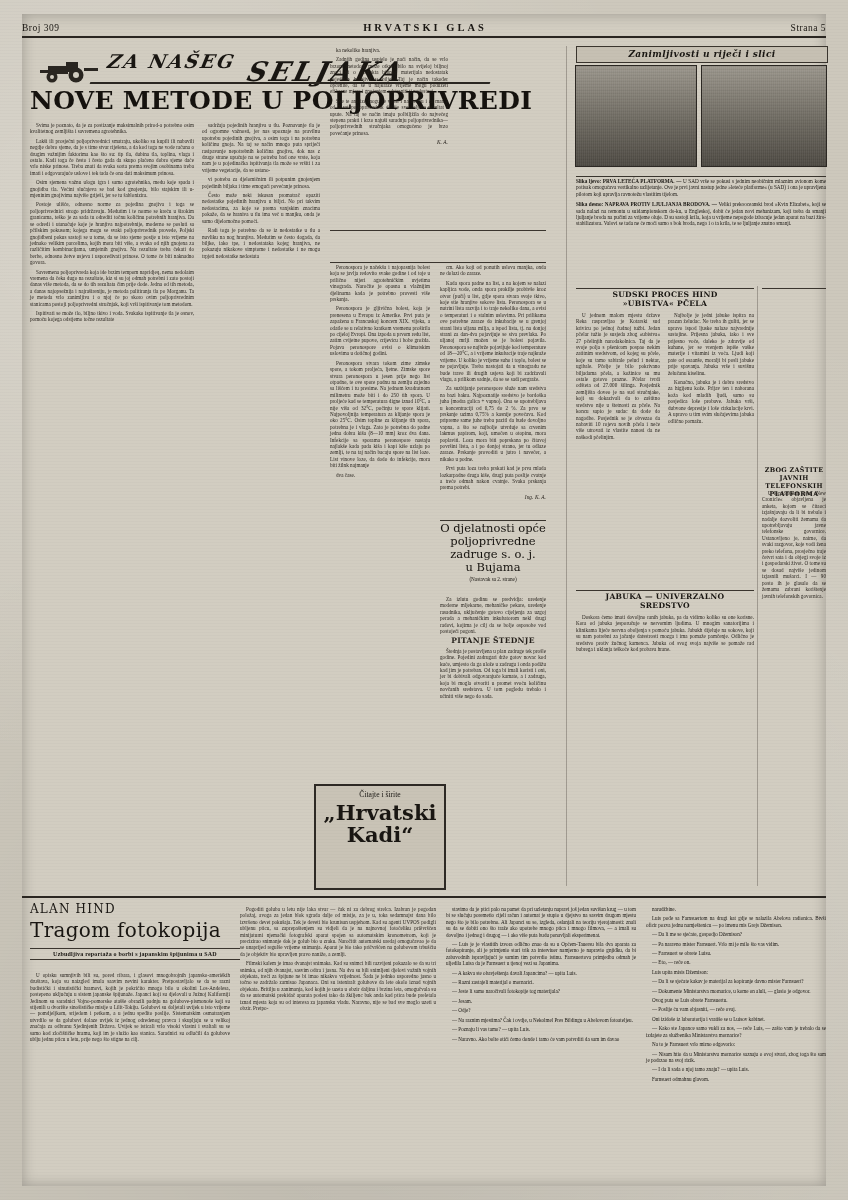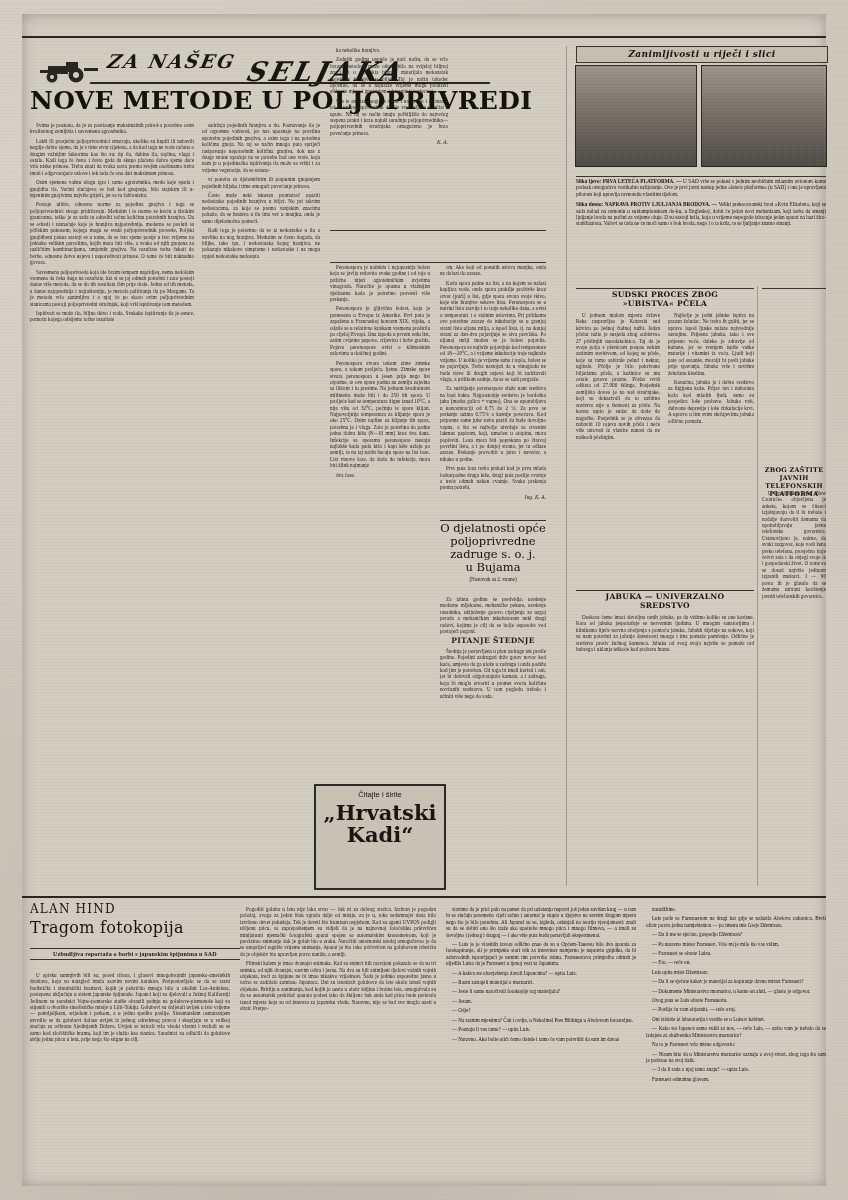--- a/index.html
+++ b/index.html
@@ -89,47 +89,52 @@
     background-image:repeating-linear-gradient(90deg, rgba(255,255,255,.05) 0 1px, transparent 1px 2px),
                      repeating-linear-gradient(0deg, rgba(0,0,0,.06) 0 1px, transparent 1px 3px);}
   .cap{font-size:5.2px;line-height:6.4px;text-align:justify;}
   .cap b{font-weight:bold;}
   
   .adbox{
     position:absolute;left:314px;top:784px;width:132px;height:106px;
     border:2px solid #2e2a25;background:#c9c3b6;text-align:center;
     padding-top:4px;box-sizing:border-box;
   }
-  .adbox .l1{font-size:7.6px;font-family:Liberation Sans, sans-serif;}
+  .adbox .l1{font-size:7.6px;font-family:Liberation Serif, serif;}
   .adbox .l2{font-family:"DejaVu Serif",serif;font-weight:bold;font-size:21px;line-height:22px;margin-top:3px;}
   .adbox .l3{font-family:"DejaVu Serif",serif;font-weight:bold;font-size:21px;line-height:22px;}
   
   .feat-author{
     position:absolute;left:30px;top:902px;
     font-family:"DejaVu Serif",serif;font-size:12px;letter-spacing:1.2px;
   }
   .feat-title{
     position:absolute;left:30px;top:918px;
-    font-family:"DejaVu Serif",serif;font-size:16px;letter-spacing:.3px;
+    font-family:"DejaVu Serif",serif;font-size:20px;letter-spacing:.3px;
   }
   .feat-kicker{
     position:absolute;left:30px;top:948px;width:210px;
     font-size:6px;font-weight:bold;border-top:1px solid #3a352e;border-bottom:1px solid #3a352e;
     padding:2px 0;text-align:center;letter-spacing:.2px;
   }
   .dialog{font-size:5.1px;line-height:6.4px;}
   .dialog p{margin:0 0 3px 0;text-indent:6px;}
   .vdiv{position:absolute;width:1px;background:#6d685f;opacity:.5;}
 </style>
 </head>
 <body>
 
 <div class="page">
   <div class="sheet"></div>
 
+  <div class="topbar">
+    <div>Broj 309</div>
+    <div class="mid">HRVATSKI GLAS</div>
+    <div>Strana 5</div>
+  </div>
   <div class="rule" style="top:36px;"></div>
 
   <div class="banner">
     <svg class="tractor" width="62" height="26" viewBox="0 0 62 26">
       <g fill="#2a2621">
         <rect x="10" y="8" width="20" height="8"></rect>
         <rect x="28" y="4" width="12" height="10"></rect>
         <circle cx="14" cy="19" r="5.5"></circle>
         <circle cx="38" cy="17" r="7.5"></circle>
         <circle cx="14" cy="19" r="2" fill="#d2cdc1"></circle>
@@ -246,21 +251,21 @@
     <p style="margin:0;">
       <b>Slika desno:</b>
       <b>NAPRAVA PROTIV LJULJANJA BRODOVA. —</b>
       <span>Veliki prekooceanski brod »Kvin Elizabet«, koji se sada nalazi na remontu u suidampionskom do-ku, u Engleskoj, dobit će jedan novi mehanizam, koji treba da smanji ljuljanje broda na pučini za vrijeme oluje. D su sastoji krila, koja u vrijeme nepogode izbacuje jedan aparat na bazi žiro-stabilizatora. Valovi se tada ne će moći samo s bok broda, nego i o ta krila, te se ljuljanje znatno smanji.</span>
     </p>
   </div>
 
   <div class="hr-thin" style="position:absolute;left:576px;top:284px;width:178px;"></div>
   <div style="position:absolute;left:576px;top:290px;width:178px;">
     <div class="small-caps-head">
-      <span>SUDSKI PROCES ZBOG</span><br>
+      <span>SUDSKI PROCES HIND</span><br>
       <span>»UBISTVA« PČELA</span>
     </div>
   </div>
   <div class="col body-txt" style="left:576px;top:312px;width:84px;">
     <p>U jednom malom mjestu države Reka raspravljao je Kotarski sud krivicu po jednoj čudnoj tužbi. Jedan pčelar tužio je susjeda zbog »ubistva« 27 pčelinjih narodakolnica. Taj da je svoje polja s pšenicom pospao nekim zatitnim sredstvom, od kojeg su pčele, koje su tamo sabirale pelud i nektar, ugibale. Pčelje je bilo pokrivano biljadama pčela, a kožinice su mu ostale gotovo prazne. Pčelar tvrdi odšteta od 27.000 šilinga. Posjednik zemljišta doveo je na sud stručnjake, koji su dokazivali da to zaštitno sredstvo nije u štetnosti za pčele. Na koncu sapio je sudac da dode do nagodbe. Posjednik se je obvezao da nabaviti 10 rojeva novih pčela i neće više utrovati iz vlastite nanosi da ne naškodi pčelinjim.</p>
   </div>
   <div class="col body-txt" style="left:668px;top:312px;width:86px;">
     <p>Najbolje je jedni jabuke ispitra na prazan želudac. Ne treba ih guliti, jer se upravo ispod ljuske nalaze najvrednije sastojine. Prijesna jabuka, iako i sve prijesno voće, daleko je zdravije od kuhane, jer se vrenjem ispiše vaške materije i vitamini iz voća. Ljudi koji pate od osaanše, moralji bi posli jabuke prije spavanja. Jabuka vrše i suvišnu želučanu kiselinu.</p>
     <p>Konačno, jabuka je i dobro sredstvo za higijenu kože. Prljav ten i naborana koža kod mladih ljudi, samo su posjedica loše probave. Jabuka vrši, dubvone depresije i loše cirkulacije krvi. A upravo u tim svim slučajevima jabuka odlično pomažu.</p>
   </div>

